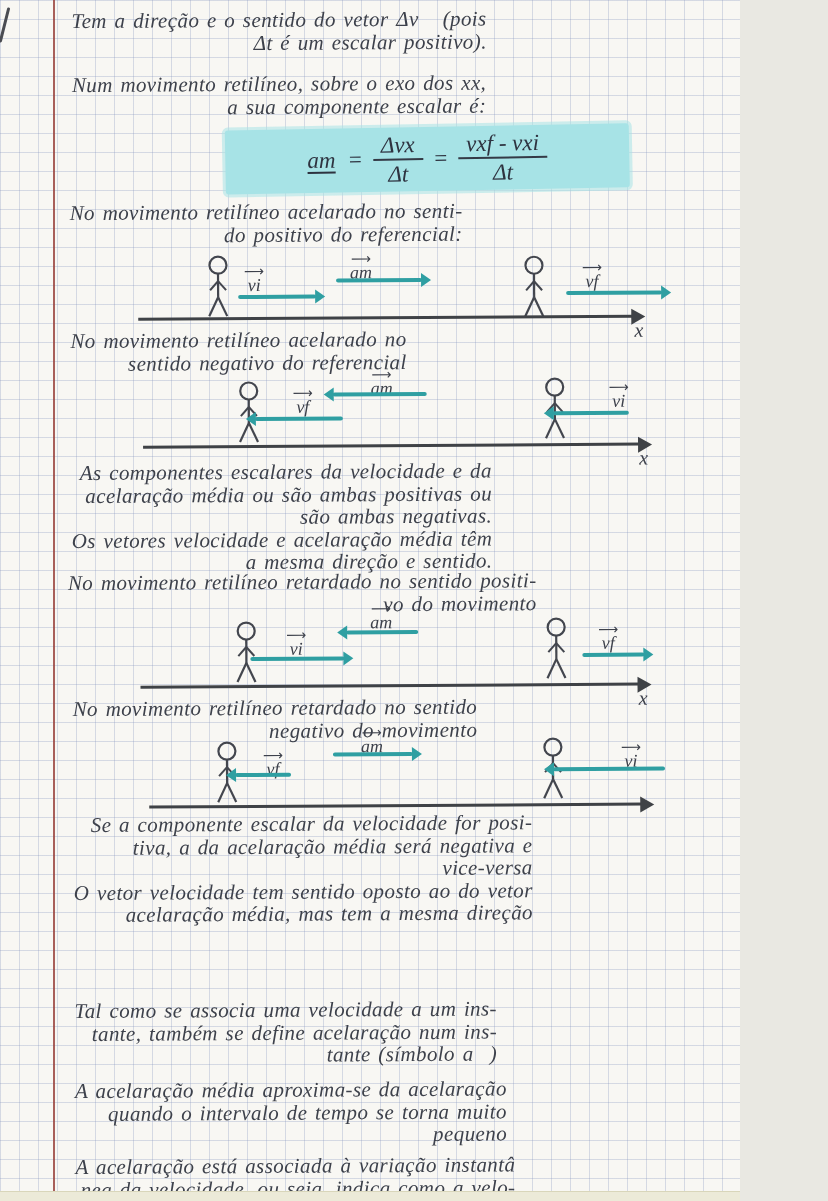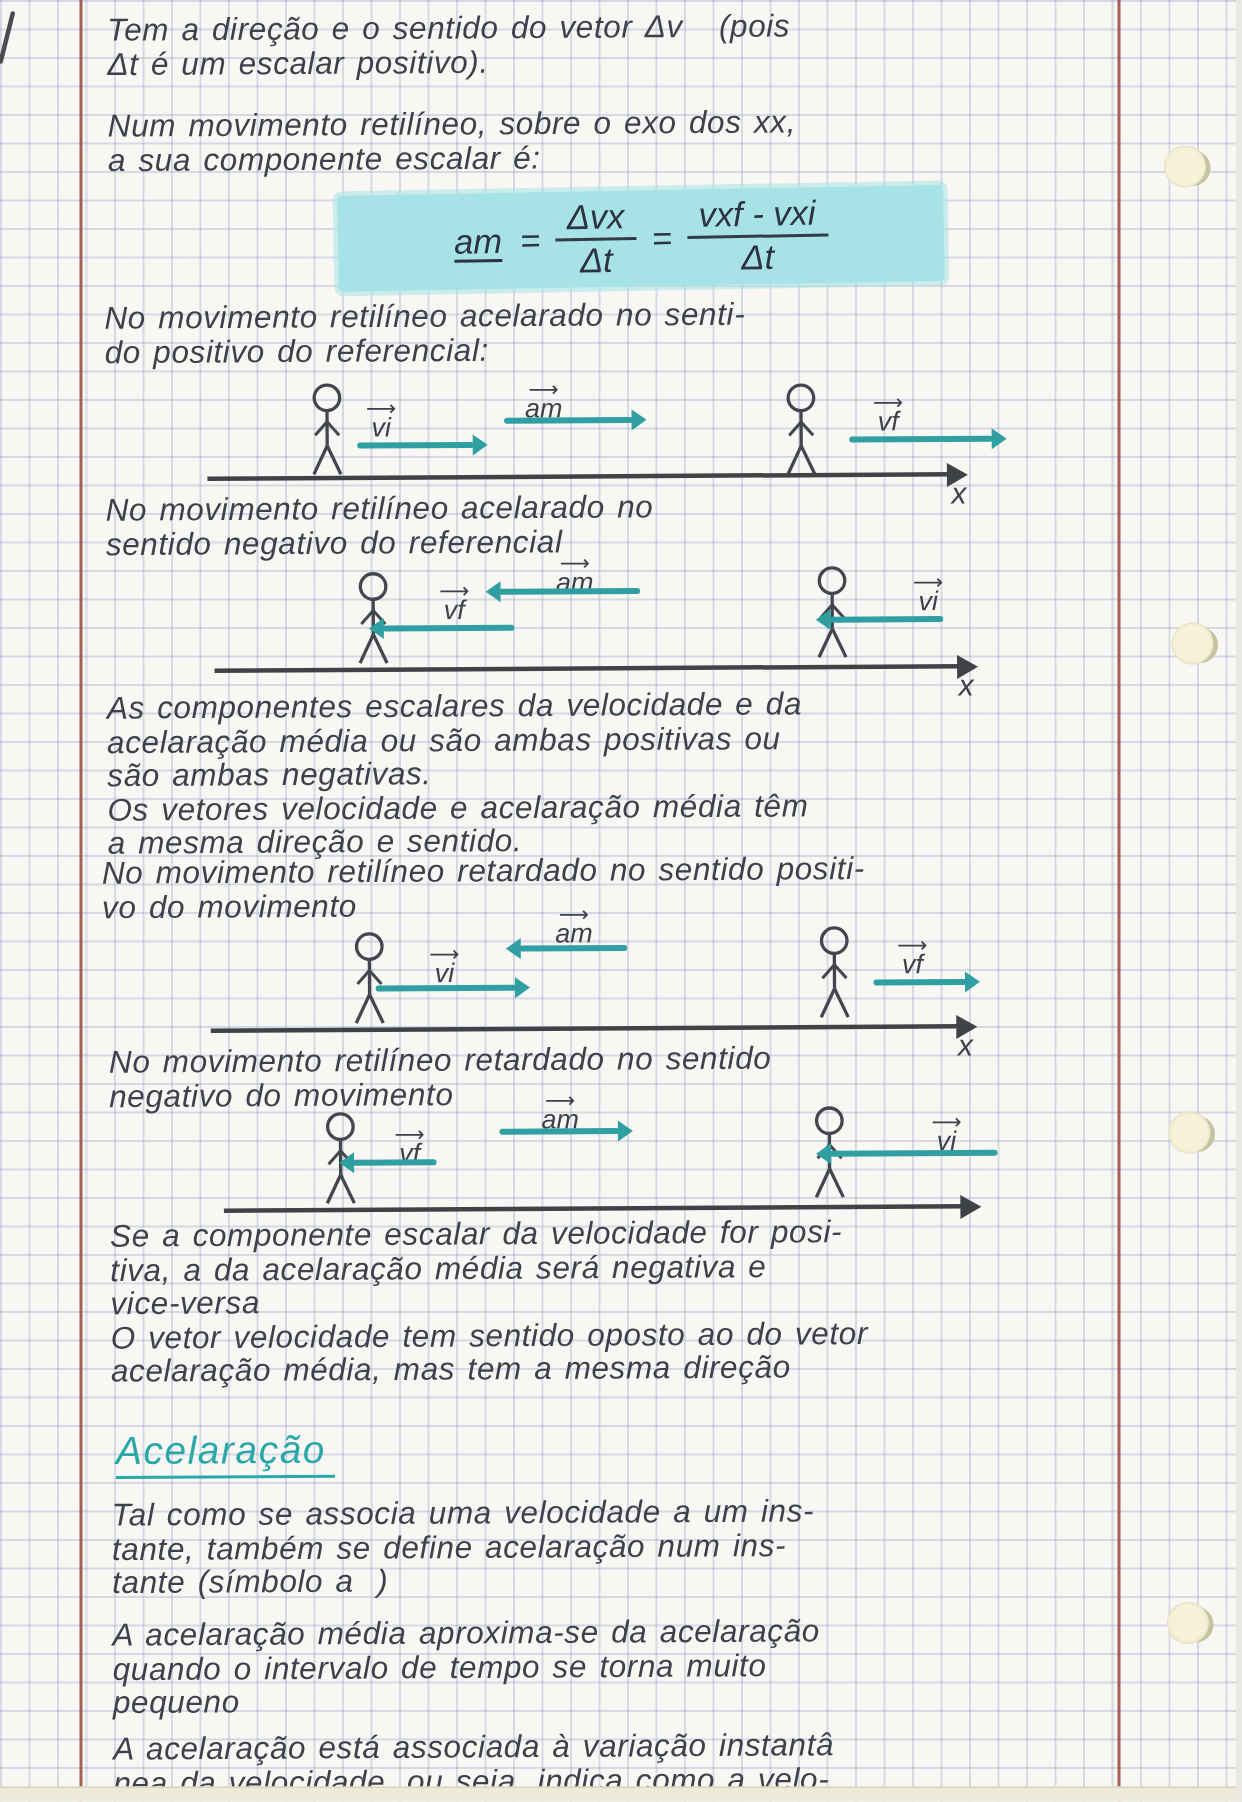--- a/index.html
+++ b/index.html
@@ -1,26 +1,27 @@
 <!DOCTYPE html>
 <html><head>
 <meta charset="utf-8">
 <style>
   html,body{margin:0;padding:0;}
   body{width:828px;height:1201px;overflow:hidden;background:#e9e8e2;}
   .page{
-    position:relative;width:824px;height:1201px;overflow:hidden;
+    position:relative;width:740px;height:1201px;overflow:hidden;
     background-color:#f8f7f3;
     background-image:
       linear-gradient(to right, rgba(145,158,196,.34) 0, rgba(145,158,196,.34) 1px, transparent 1px),
       linear-gradient(to bottom, rgba(145,158,196,.34) 0, rgba(145,158,196,.34) 1px, transparent 1px);
     background-size:19px 19px;
-    font-family:Liberation Sans, sans-serif;
+    font-family:Liberation Serif, serif;
     font-style:italic;
     color:#3d414b;
+    text-align:right;
   }
   .margin-line{position:absolute;top:0;bottom:0;width:2px;background:#9a443e;opacity:.85;}
   .margin-left{left:53px;}
   .margin-right{left:745px;}
   .hole{position:absolute;width:28px;height:28px;border-radius:50%;
         background:#f6f2d7;box-shadow:5px 1px 0 -2px #c6c3a2, inset 0 0 2px rgba(180,175,140,.6);}
   .pen-mark{position:absolute;left:3px;top:7px;width:3px;height:36px;background:#4a4c52;transform:rotate(14deg);border-radius:2px;}
   .bottom-strip{position:absolute;left:0;right:0;bottom:0;height:9px;background:#ecead8;border-top:1px solid #d9d6ba;}
 
   .content{position:absolute;left:0;top:0;width:828px;height:1201px;transform:rotate(-0.35deg);}
@@ -265,21 +266,20 @@
     </div>
 
     <div class="para" style="left:72px;top:812px;">
       <div class="tline">Se a componente escalar da velocidade for posi-</div>
       <div class="tline">tiva, a da acelaração média será negativa e</div>
       <div class="tline">vice-versa</div>
       <div class="tline">O vetor velocidade tem sentido oposto ao do vetor</div>
       <div class="tline">acelaração média, mas tem a mesma direção</div>
     </div>
 
-    <div class="heading" style="left:75px;top:950px;">Acelaração</div>
 
     <div class="para" style="left:72px;top:998px;">
       <div class="tline">Tal como se associa uma velocidade a um ins-</div>
       <div class="tline">tante, também se define acelaração num ins-</div>
       <div class="tline">tante (símbolo a⃗)</div>
     </div>
 
     <div class="para" style="left:72px;top:1078px;">
       <div class="tline">A acelaração média aproxima-se da acelaração</div>
       <div class="tline">quando o intervalo de tempo se torna muito</div>

